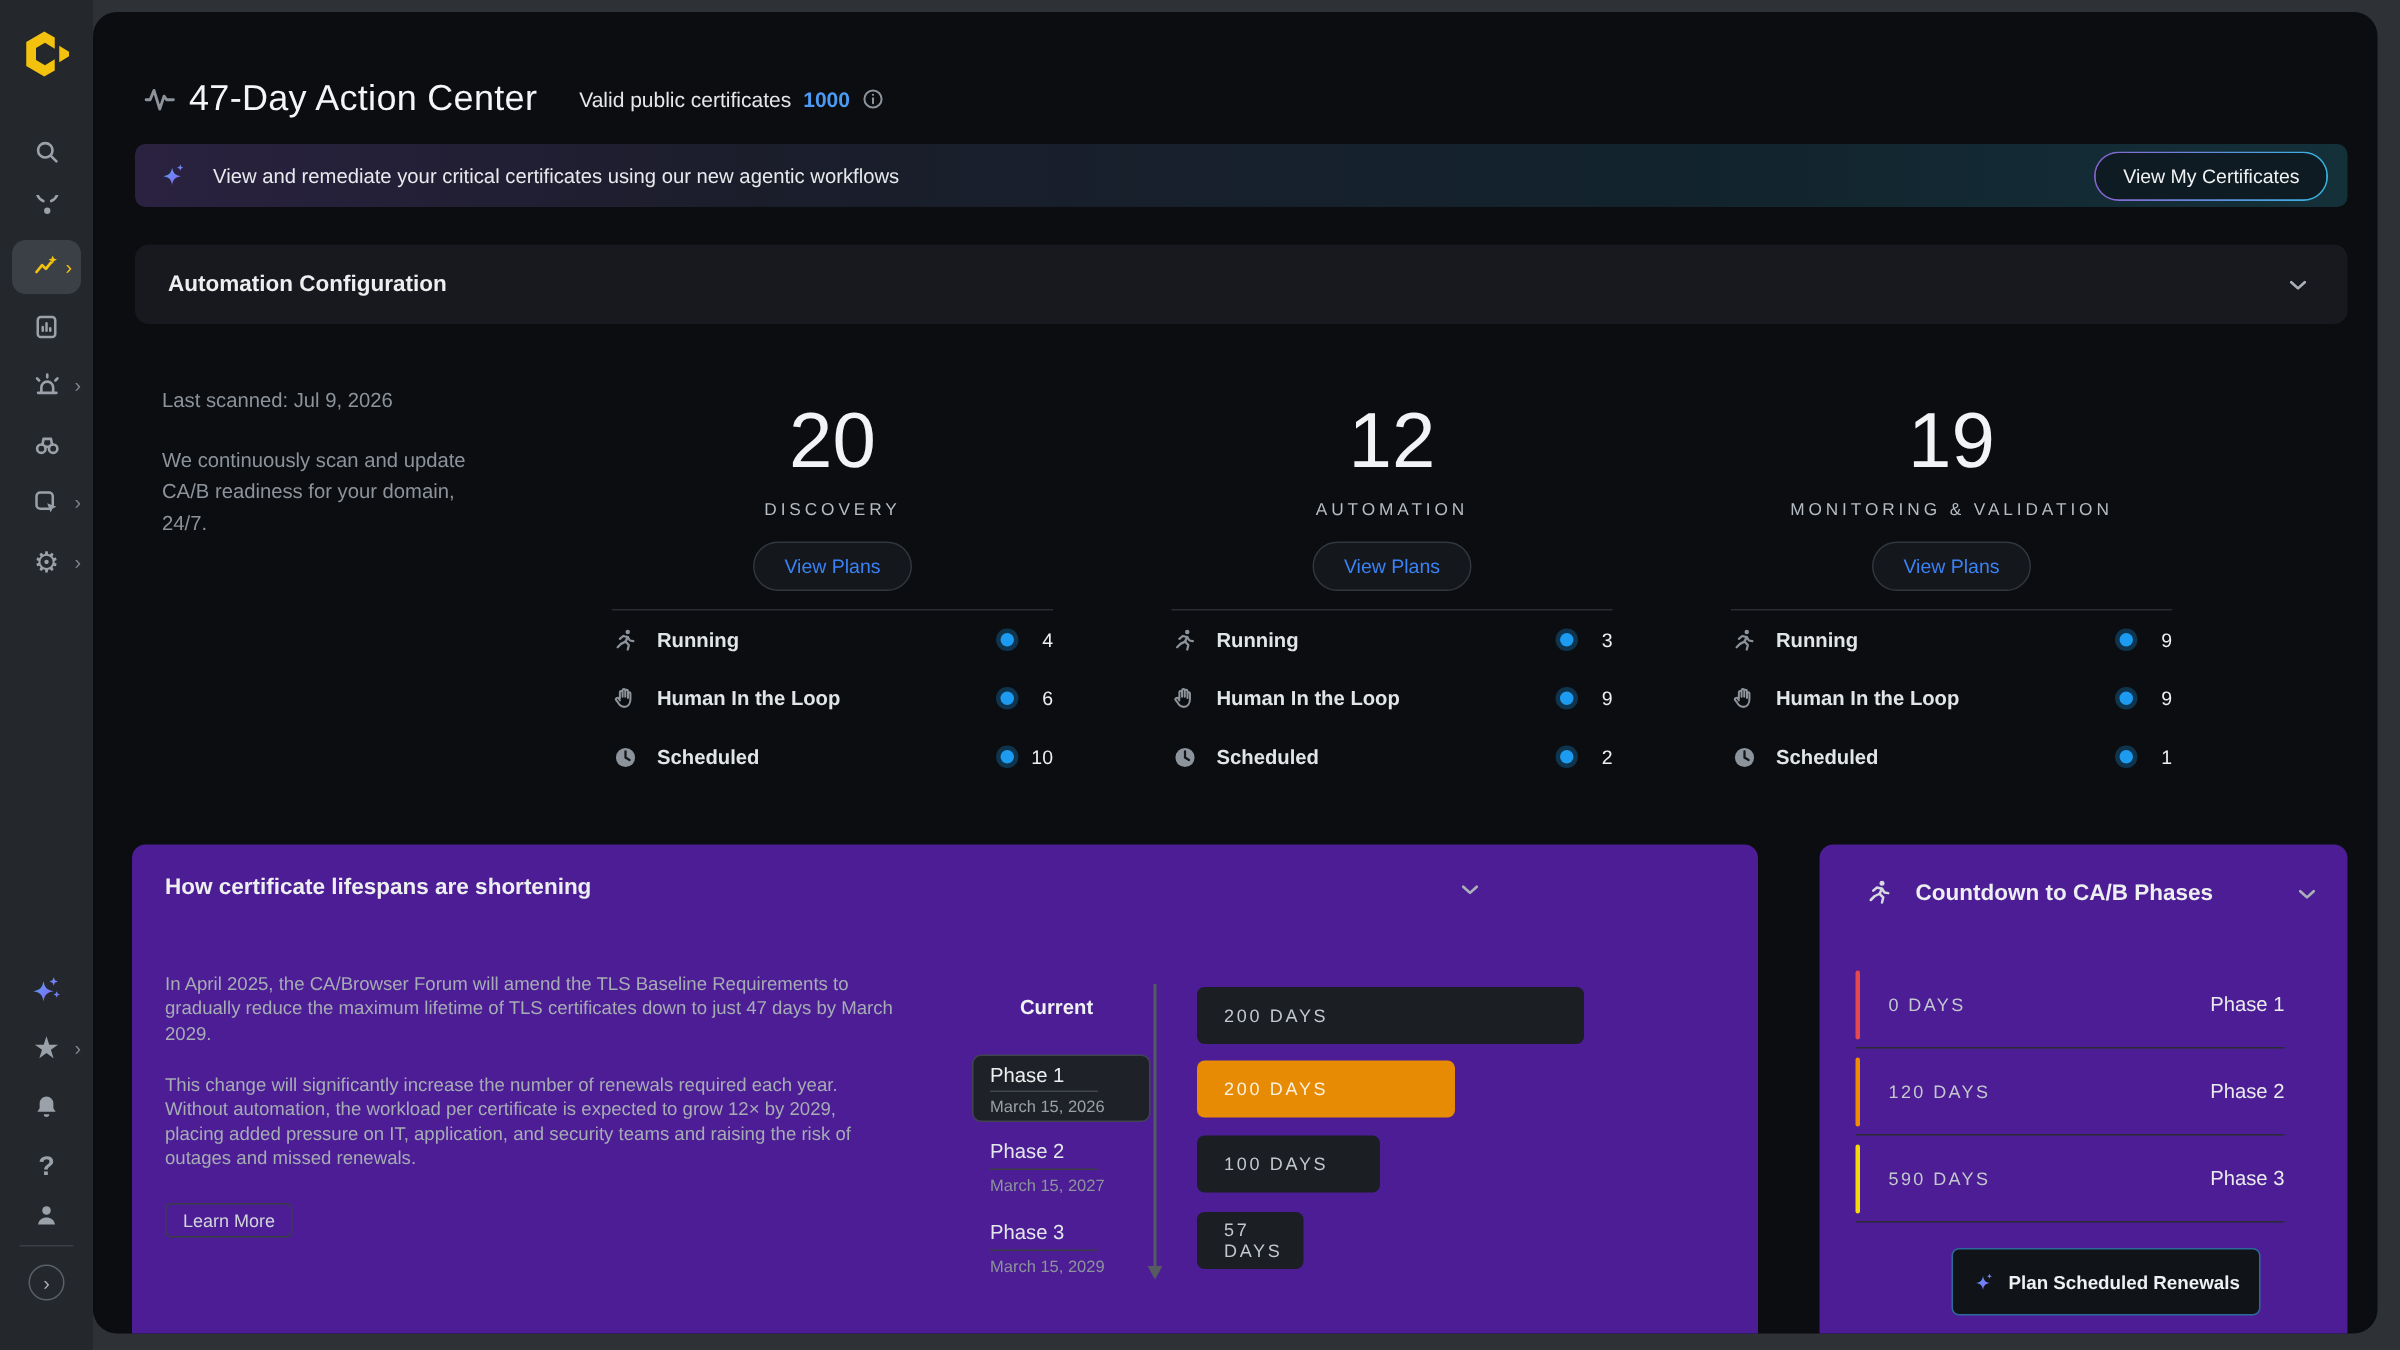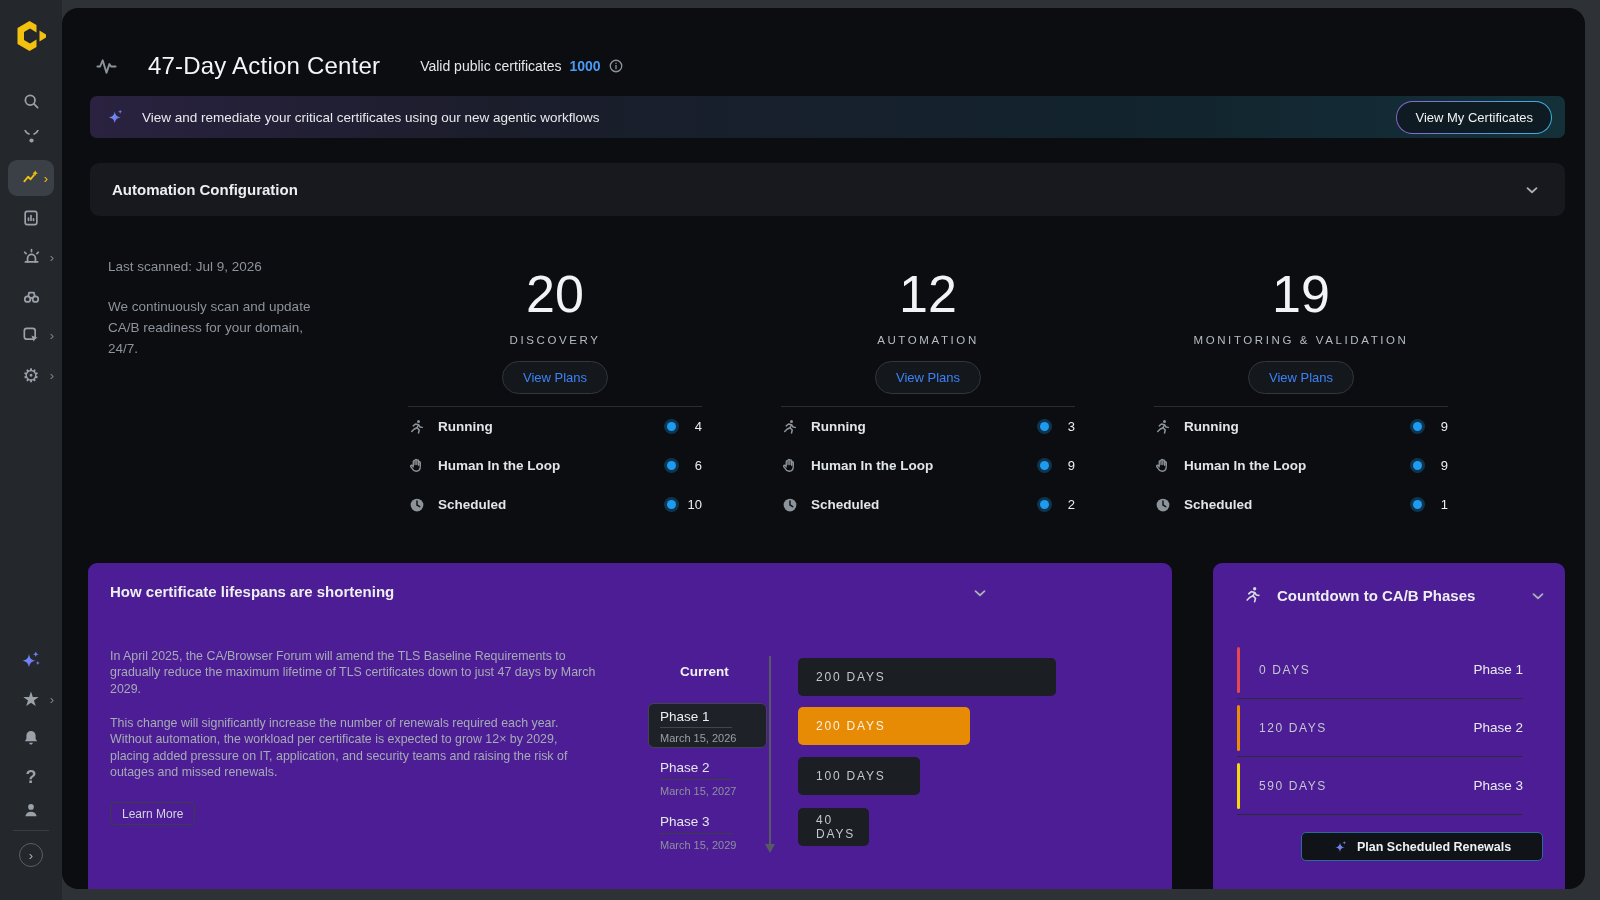--- a/index.html
+++ b/index.html
@@ -16,22 +16,22 @@
   .s-chev{position:absolute;right:8px;top:50%;transform:translateY(-50%);font-size:13px;line-height:1;color:#7f858d}
   .active-tile{position:absolute;left:8px;top:160px;width:46px;height:36px;background:#3b3f46;border-radius:9px;display:flex;align-items:center;justify-content:center;color:#f2c20f;cursor:pointer}
   .active-tile .s-chev{color:#f2c20f;right:6px}
   .s-divider{position:absolute;left:13px;top:830px;width:36px;height:1px;background:#3a3e44}
   .collapse-btn{position:absolute;left:19px;top:843px;width:24px;height:24px;border:1px solid #5a6068;border-radius:50%;color:#aab0b7;display:flex;align-items:center;justify-content:center;font-size:13px;cursor:pointer}
   .glyph{font-size:19px;line-height:1}
   
   .card{position:absolute;left:62px;top:8px;width:1523px;height:881px;background:#0b0d10;border-radius:16px;overflow:hidden}
   
   .hdr{position:absolute;left:33px;top:44px;display:flex;align-items:center;color:#f4f5f7}
-  .hdr .ttl{font-size:24px;letter-spacing:.2px;margin-left:30px;font-weight:400}
-  .hdr .sub{font-size:14px;margin-left:40px;color:#e5e7ea}
+  .hdr .ttl{font-size:24px;letter-spacing:.2px;margin-left:8px;font-weight:400}
+  .hdr .sub{font-size:14px;margin-left:28px;color:#e5e7ea}
   .hdr .cnt{font-size:14px;font-weight:700;color:#4b9bf5;margin-left:8px;cursor:pointer}
   .hdr .inf{margin-left:7px;color:#8d939b;cursor:pointer}
   
   .banner{position:absolute;left:28px;top:88px;width:1475px;height:42px;border-radius:7px;
     background:linear-gradient(90deg,#2a2240 0%,#1b1d2b 28%,#12232d 70%,#143039 100%);
     display:flex;align-items:center}
   .banner .msg{font-size:13.5px;color:#e8e9ec;margin-left:16px}
   .gbtn{margin-left:auto;margin-right:13px;height:33px;padding:0 18px;border-radius:17px;
     border:1.5px solid transparent;color:#f0f2f4;font-size:13px;display:flex;align-items:center;cursor:pointer;
     background:linear-gradient(#0e1b22,#0e1b22) padding-box,linear-gradient(90deg,#8a63d2,#38b6e3) border-box}
@@ -74,21 +74,21 @@
   .bar.hl{background:#e78b05}
   .bar.hl span{color:rgba(255,250,240,.93)}
   
   .cd-head{position:absolute;left:30px;top:22px;display:flex;align-items:center;color:#c8ccd2}
   .cd-head .t{font-size:15px;font-weight:700;color:#eceef0;margin-left:14px}
   .cd-rows{position:absolute;left:24px;top:78px;width:286px}
   .cd-row{position:relative;height:58px;display:flex;align-items:center;border-bottom:1px solid #2a2d33;padding-left:22px}
   .cd-row .cbar{position:absolute;left:0;top:50%;transform:translateY(-50%);width:3px;height:46px;border-radius:2px;background:#e5484d}
   .cd-row .d{font-size:12px;letter-spacing:1.6px;color:#c3c8ce}
   .cd-row .p{margin-left:auto;font-size:13.5px;color:#e8eaed}
-  .plan-btn{position:absolute;left:88px;top:269px;height:29px;padding:0 31px;border:1px solid #2d6a9c;border-radius:5px;background:#101318;color:#eef0f2;font-size:12.5px;font-weight:700;display:flex;align-items:center;cursor:pointer}
+  .plan-btn{position:absolute;left:88px;top:269px;height:45px;padding:0 13px;border:1px solid #2d6a9c;border-radius:5px;background:#101318;color:#eef0f2;font-size:12.5px;font-weight:700;display:flex;align-items:center;cursor:pointer}
   .plan-btn svg{margin-right:8px}
 </style>
 </head>
 <body>
 
 <aside class="sidebar">
   <div class="s-item" style="top:18px;height:36px">
     <svg width="36" height="36" viewBox="0 0 36 36">
       <path fill="#F2C20F" d="M16.5 3 L4.5 10 V26 L16.5 33 L23.5 29 V21.5 L17 25.5 L11 22 V14 L17 10.5 L23.5 14.5 V7 Z"></path>
       <path fill="#F2C20F" d="M26.5 12.5 L33 16.5 V19.5 L26.5 23.5 Z"></path>
@@ -388,21 +388,21 @@
     <div class="bar" style="top: 95px; width: 258px;">
         <span>200 DAYS</span>
       </div>
     <div class="bar hl" style="top: 144px; width: 172px;">
         <span>200 DAYS</span>
       </div>
     <div class="bar" style="top: 194px; width: 122px;">
         <span>100 DAYS</span>
       </div>
     <div class="bar" style="top: 245px; width: 71px;">
-        <span>40 DAYS</span>
+        <span>57 DAYS</span>
       </div>
   </section>
 
   <section class="panel panel-r">
     <div class="cd-head">
       <svg width="20" height="20" viewBox="0 0 24 24" fill="none" stroke="#d6dade" stroke-width="2" stroke-linecap="round" stroke-linejoin="round">
           <circle cx="14" cy="4.5" r="2" fill="#d6dade" stroke="none"></circle>
           <path d="M7 10.5 10 8 14 9 16 12 19 12.5"></path>
           <path d="M14 9 12 13 15 16 14 20"></path>
           <path d="M12 13 8 15 5 18"></path>

